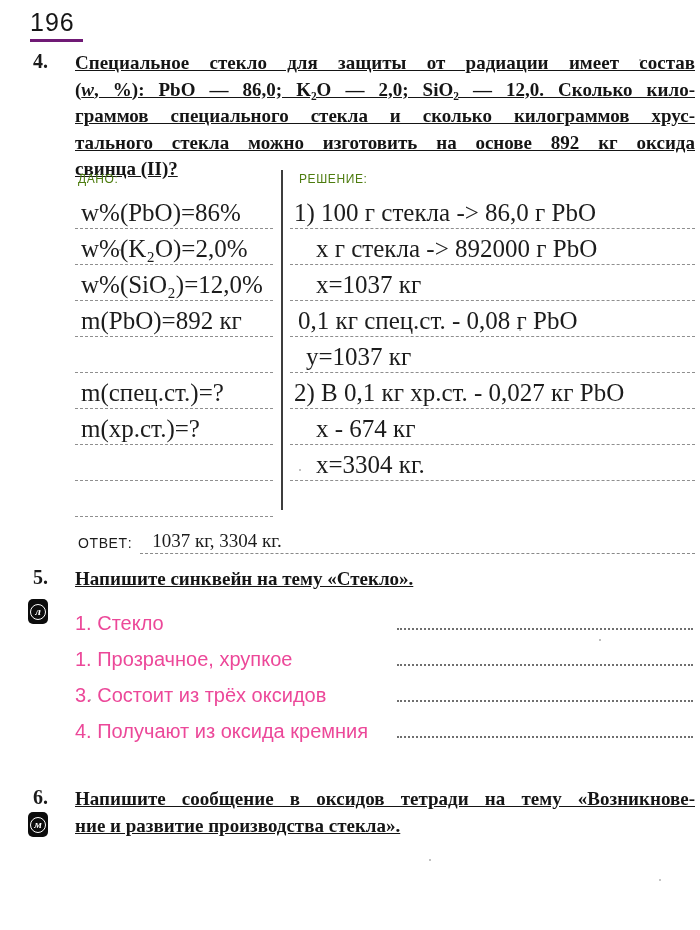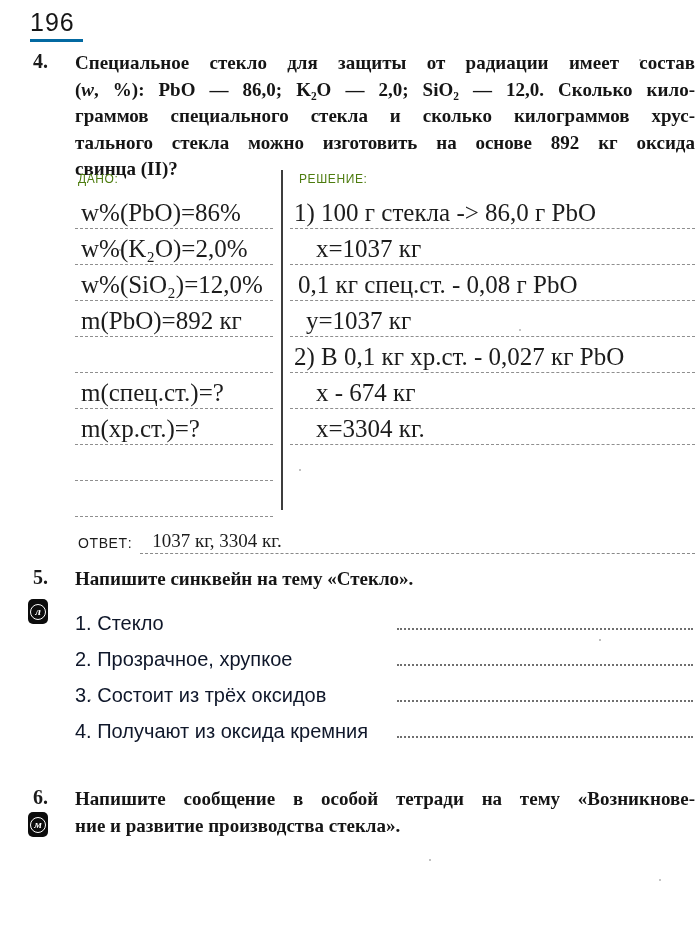--- a/index.html
+++ b/index.html
@@ -19,33 +19,34 @@
       radial-gradient(circle 1.5px at 600px 640px, #bfbfbf 60%, transparent 61%),
       radial-gradient(circle 1.2px at 90px 700px,  #c6c6c6 60%, transparent 61%),
       radial-gradient(circle 1.4px at 430px 860px, #c2c2c2 60%, transparent 61%),
       radial-gradient(circle 1.2px at 660px 880px, #c6c6c6 60%, transparent 61%);
   }
 
   .page-number {
     position:absolute; left:30px; top:8px;
     font-family:"Liberation Sans","DejaVu Sans",sans-serif;
     font-size:25px; letter-spacing:1px; color:#161616;
-    border-bottom:3px solid #0369a1; padding:0 8px 2px 0;
+    border-bottom:3px solid #701a75; padding:0 8px 2px 0;
   }
 
   .problem { position:absolute; left:33px; width:662px; }
   .prob-num {
     position:absolute; left:0; top:0;
     font-weight:bold; font-size:20px; font-family:"Liberation Serif","DejaVu Serif",serif;
   }
   .prob-text {
     margin-left:42px; width:620px;
     font-weight:bold; font-size:19px; line-height:26.5px;
     font-family:"Liberation Serif","DejaVu Serif",serif;
     color:#151515;
+    text-decoration:underline;
   }
   .jline { text-align:justify; text-align-last:justify; }
   .it { font-style:italic; }
 
   
   .worktable { position:absolute; left:75px; top:170px; width:620px; height:342px; }
   .col-label {
     position:absolute; top:2px;
     font-family:"Liberation Sans","DejaVu Sans",sans-serif;
     font-size:12px; letter-spacing:0.6px; color:#4d7c0f;
@@ -91,21 +92,21 @@
     display:flex; align-items:center; justify-content:center;
   }
   .marker-l { left:28px; top:599px; }
   .marker-m { left:28px; top:812px; }
 
   
   .cinquain { position:absolute; left:75px; top:599px; width:618px; }
   .citem { display:flex; align-items:flex-end; height:36px; }
   .citem-text {
     width:322px; font-family:"Liberation Sans","DejaVu Sans",sans-serif;
-    font-size:20px; color:#0f172a; white-space:nowrap;
+    font-size:20px; color:#ec4899; white-space:nowrap;
   }
   .citem-line { flex:1; border-bottom:2px dotted #6f6f6f; margin-bottom:5px; }
 
   .p4 { top:50px; }
   .p5 { top:566px; }
   .p6 { top:786px; }
 </style>
 </head>
 <body>
 
@@ -137,20 +138,21 @@
       <div class="wrow pad6">m(PbO)=892 кг</div>
       <div class="wrow pad6"></div>
       <div class="wrow pad6">m(спец.ст.)=?</div>
       <div class="wrow pad6">m(хр.ст.)=?</div>
       <div class="wrow pad6"></div>
       <div class="wrow pad6"></div>
     </div>
 
     <div class="rows-right">
       <div class="wrow pad4">1) 100 г стекла -&gt; 86,0 г PbO</div>
+      <div class="wrow pad26">х г стекла -&gt; 892000 г PbO</div>
       <div class="wrow pad26">х=1037 кг</div>
       <div class="wrow pad8">0,1 кг спец.ст. - 0,08 г PbO</div>
       <div class="wrow pad16">у=1037 кг</div>
       <div class="wrow pad4">2) В 0,1 кг хр.ст. - 0,027 кг PbO</div>
       <div class="wrow pad26">х - 674 кг</div>
       <div class="wrow pad26">х=3304 кг.</div>
     </div>
   </div>
 
   <div class="answer-row">
@@ -168,37 +170,37 @@
   <div class="marker marker-l">
     <span class="marker-circle">л</span>
   </div>
 
   <div class="cinquain">
     <div class="citem">
       <span class="citem-text">1. Стекло</span>
       <span class="citem-line"></span>
     </div>
     <div class="citem">
-      <span class="citem-text">2. Прозрачное, хрупкое</span>
+      <span class="citem-text">1. Прозрачное, хрупкое</span>
       <span class="citem-line"></span>
     </div>
     <div class="citem">
       <span class="citem-text">3. Состоит из трёх оксидов</span>
       <span class="citem-line"></span>
     </div>
     <div class="citem">
       <span class="citem-text">4. Получают из оксида кремния</span>
       <span class="citem-line"></span>
     </div>
   </div>
 
   <section class="problem p6">
     <span class="prob-num">6.</span>
     <div class="prob-text">
-      <div class="jline">Напишите сообщение в особой тетради на тему «Возникнове-</div>
+      <div class="jline">Напишите сообщение в оксидов тетради на тему «Возникнове-</div>
       <div>ние и развитие производства стекла».</div>
     </div>
   </section>
 
   <div class="marker marker-m">
     <span class="marker-circle">м</span>
   </div>
 </div>
 
 </body></html>

